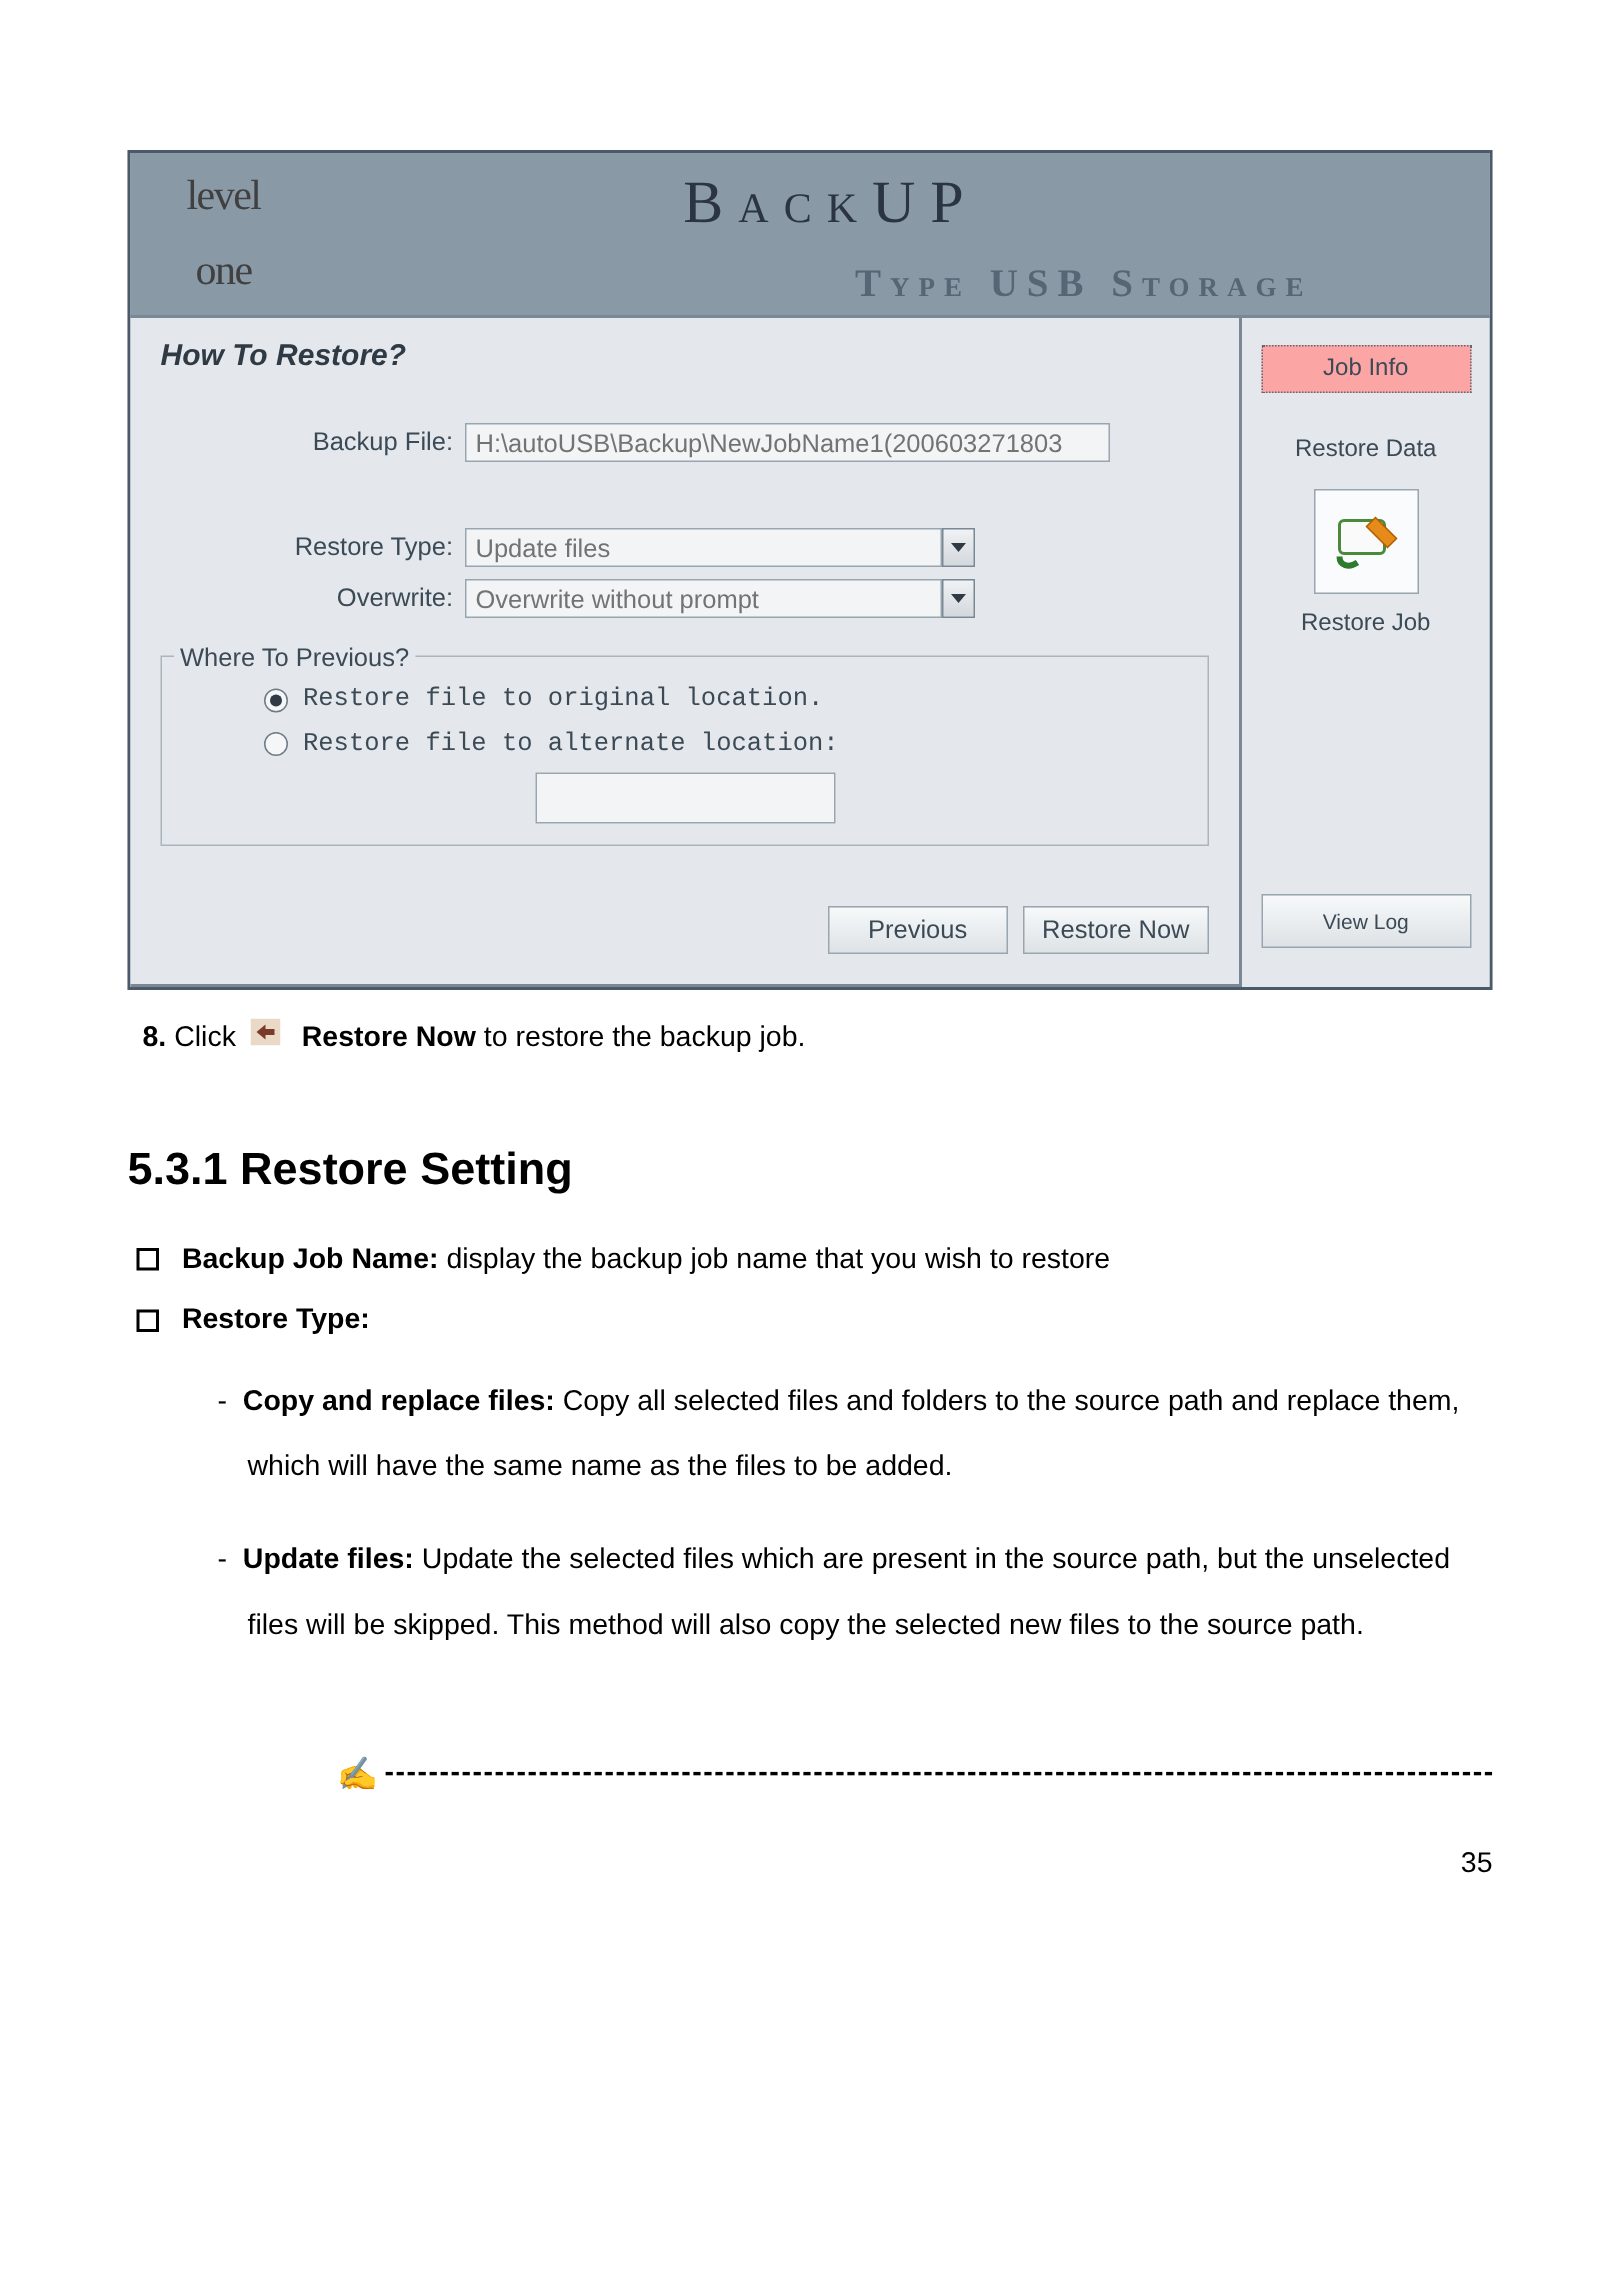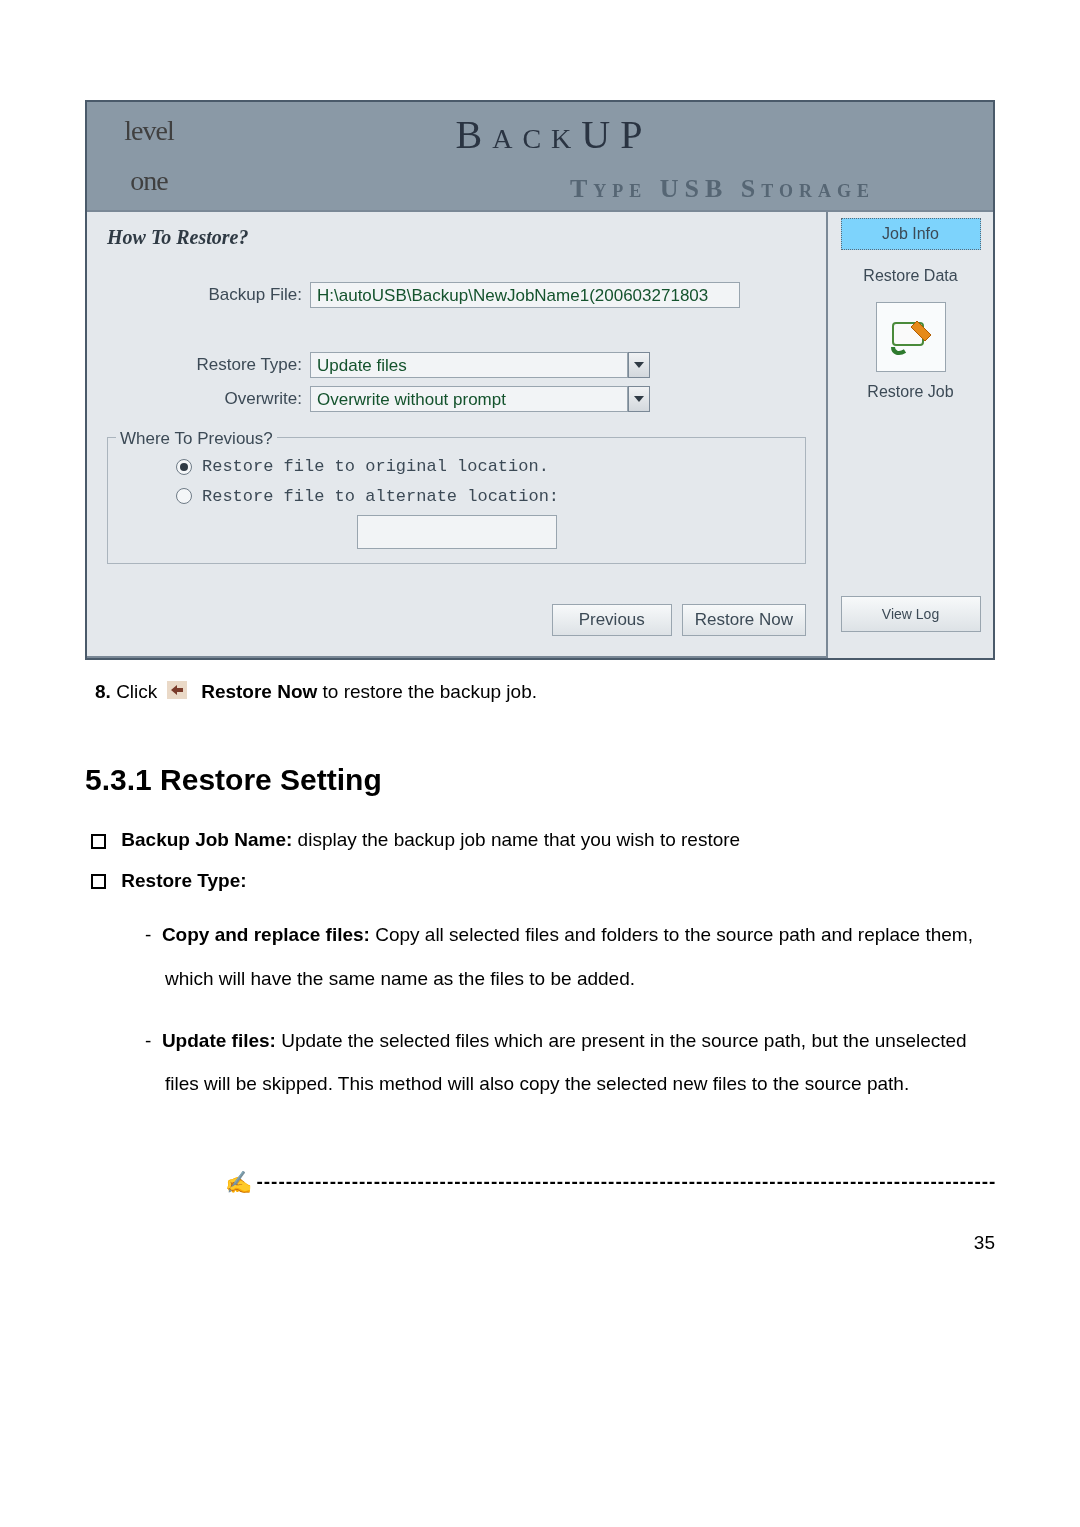--- a/index.html
+++ b/index.html
@@ -78,21 +78,21 @@
       width: 165px;
       border-top: none;
       background: #e4e8ec;
       display: flex;
       flex-direction: column;
       align-items: center;
     }
     .main-panel-header {
       font-style: italic;
       font-weight: bold;
-      font-family: Liberation Serif, serif;
+      font-family: Liberation Sans, sans-serif;
       color: #2f3a44;
       font-size: 20px;
       margin-bottom: 30px;
     }
     .form-row {
       display: flex;
       align-items: center;
       margin-bottom: 8px;
     }
     .form-label {
@@ -102,21 +102,21 @@
       color: #3c4a56;
       font-size: 17px;
     }
     .text-input {
       flex: 1;
       height: 26px;
       border: 1px solid #99a5af;
       background: #f2f4f6;
       padding: 0 6px;
       font-size: 17px;
-      color: #14532d;
+      color: #737373;
       font-family: inherit;
       text-align: left;
       overflow: hidden;
       white-space: nowrap;
       text-overflow: clip;
     }
     .select-wrap {
       display: flex;
       align-items: stretch;
       flex: 1;
@@ -191,24 +191,24 @@
       display: flex;
       align-items: center;
       justify-content: center;
       font-family: inherit;
       padding: 0 12px;
     }
     .side-btn {
       width: 140px;
       height: 32px;
       border: 1px dotted #8090a0;
-      background: #7dd3fc;
+      background: #fca5a5;
       font-size: 16px;
       color: #3c4a56;
-      margin: 6px;
+      margin: 18px;
       display: flex;
       align-items: center;
       justify-content: center;
     }
     .side-btn.active { border: 1px dotted #5a6a78; }
     .side-label {
       font-size: 16px;
       color: #3c4a56;
       margin-top: 8px;
     }

